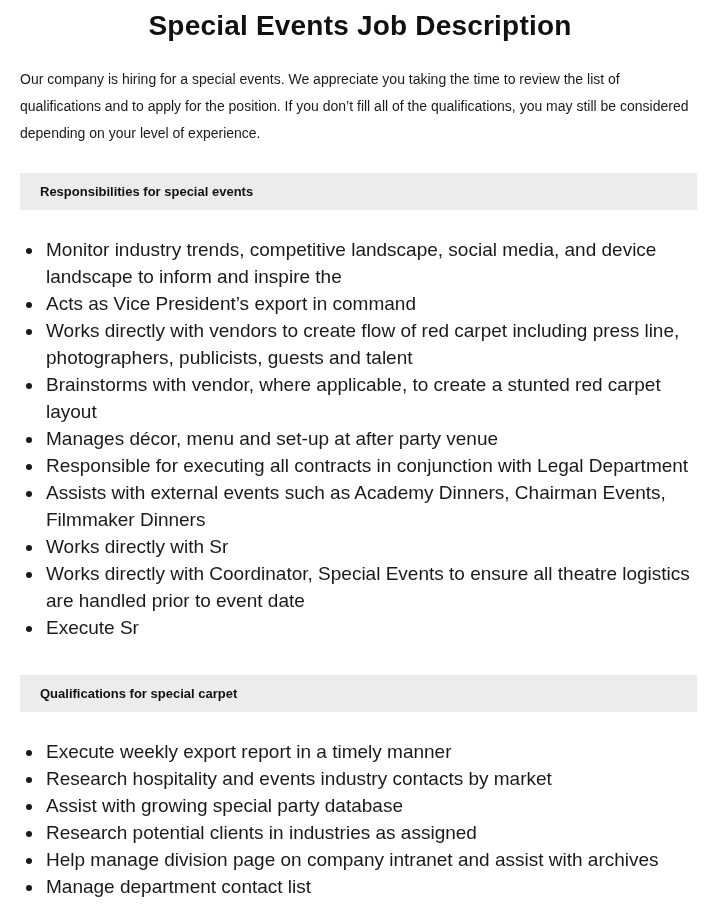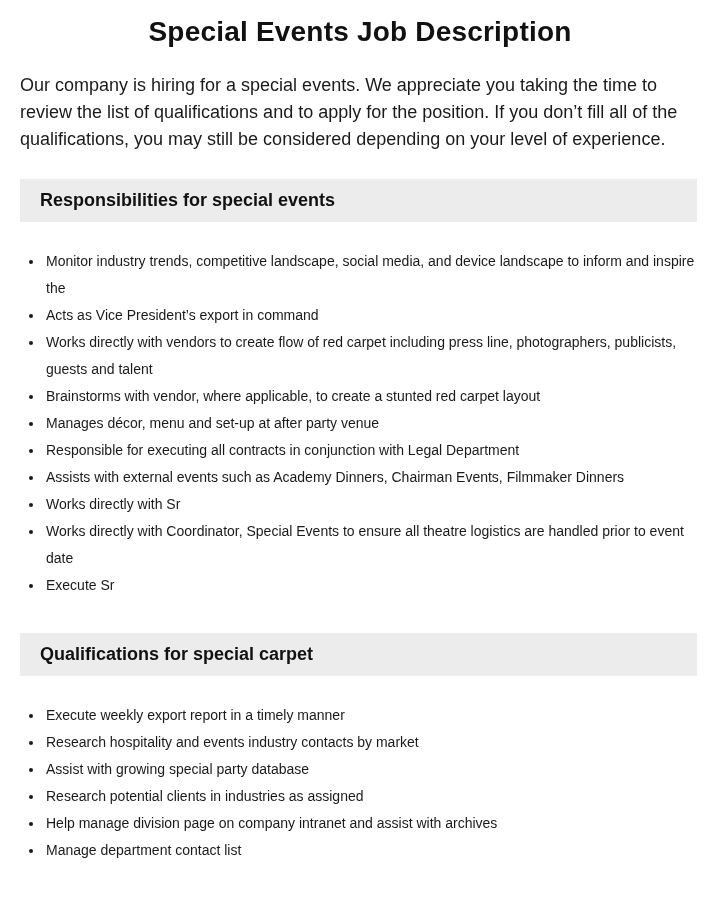--- a/index.html
+++ b/index.html
@@ -13,42 +13,42 @@
     width: 720px;
     min-height: 922px;
     box-sizing: border-box;
     padding: 4px 0 24px 0;
     background: #ffffff;
   }
   .title {
     font-size: 28px;
     font-weight: 700;
     text-align: center;
-    margin: 12px 20px 24px 20px;
+    margin: 6px 20px 24px 20px;
     letter-spacing: 0.2px;
     color: #111111;
   }
   .intro {
-    font-size: 18px;
+    font-size: 14px;
     line-height: 27px;
     margin: 5px 20px 26px 20px;
     color: #1a1a1a;
   }
   .section-header {
     background: #ececec;
     margin: 0 23px 0 20px;
     padding: 11px 0 11px 20px;
-    font-size: 18px;
+    font-size: 13px;
     font-weight: 700;
     color: #111111;
   }
   .bullet-list {
     margin: 26px 20px 34px 20px;
     padding: 0 0 0 24px;
-    font-size: 14px;
+    font-size: 19px;
     line-height: 27px;
     color: #1a1a1a;
   }
   .bullet-list li {
     margin-bottom: 0;
     padding-left: 2px;
   }
   .section { margin-top: 0; }
 </style>
 </head>

